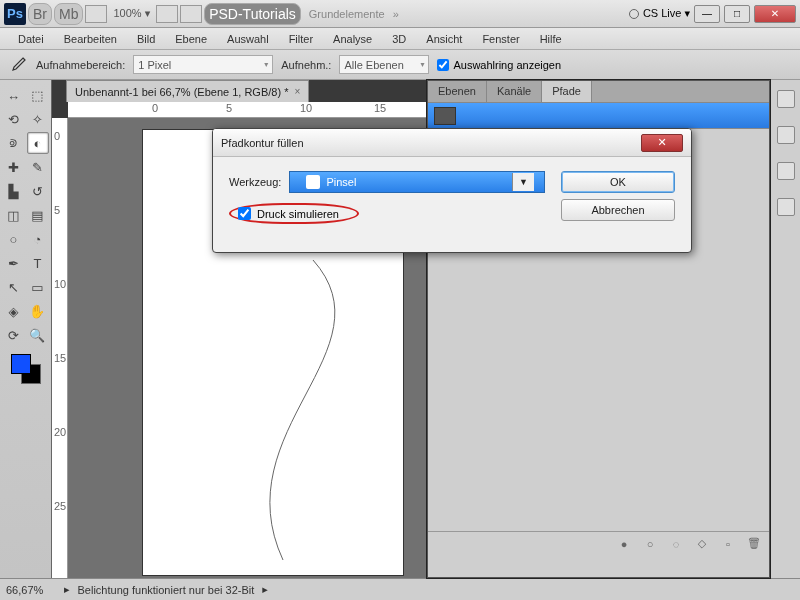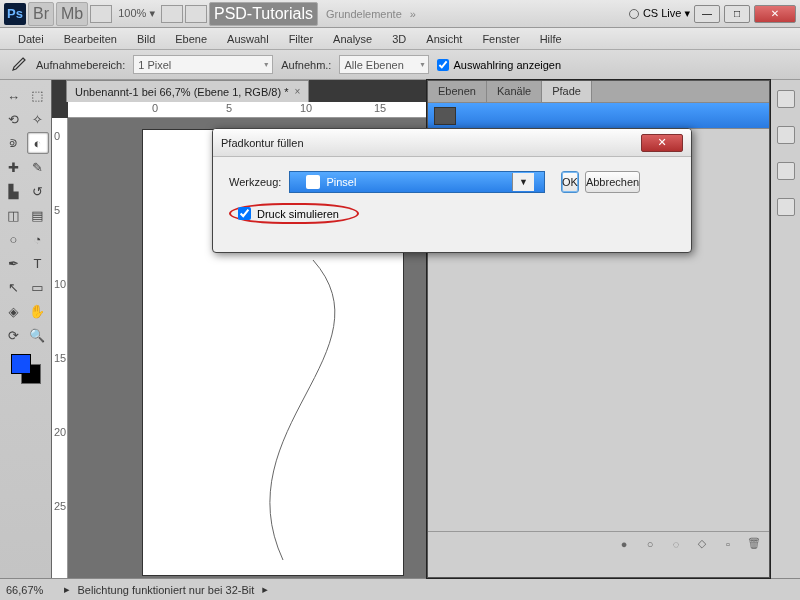--- a/index.html
+++ b/index.html
@@ -1,21 +1,21 @@
 <!DOCTYPE html>
 <html><head>
 <meta charset="utf-8">
 <style>
 * { box-sizing: border-box; margin: 0; padding: 0; font-family: Tahoma, sans-serif; font-size: 11px; }
 body { background: #393939; width: 800px; height: 600px; overflow: hidden; position: relative; }
 
 
 .titlebar { height: 28px; background: linear-gradient(#e8e8e8, #d4d4d4); border-bottom: 1px solid #999; display: flex; align-items: center; padding: 0 4px; gap: 2px; }
 .ps-logo { width: 22px; height: 22px; background: #0a1d3a; color: #6db5ff; font-weight: bold; font-size: 13px; display: flex; align-items: center; justify-content: center; border-radius: 2px; }
-.tb-chip { padding: 2px 4px; background: #c8c8c8; border: 1px solid #aaa; border-radius: 2px; color: #666; font-size: 16px; }
+.tb-chip { padding: 2px 4px; background: #c8c8c8; border: 1px solid #aaa; border-radius: 8px; color: #666; font-size: 14px; }
 .tb-chip.dark { background: #888; color: #fff; }
 .dropdown-mini { width: 22px; height: 18px; background: #ddd; border: 1px solid #999; }
 .zoom-display { color: #555; padding: 0 4px; }
 .tb-group { display: flex; gap: 2px; align-items: center; }
 .cslive { margin-left: auto; display: flex; gap: 4px; align-items: center; }
 .cslive-dot { width: 10px; height: 10px; border: 1px solid #666; border-radius: 50%; }
 .win-btn { width: 26px; height: 18px; border: 1px solid #888; border-radius: 2px; display: flex; align-items: center; justify-content: center; font-size: 10px; }
 .win-btn.min { background: #e0e0e0; }
 .win-btn.max { background: #e0e0e0; }
 .win-btn.close { background: linear-gradient(#e07070, #c04040); color: #fff; width: 42px; }
@@ -77,21 +77,21 @@
 .dlg-body { padding: 14px 16px 18px 16px; display: flex; gap: 16px; }
 .dlg-left { flex: 1; }
 .dlg-row { display: flex; align-items: center; gap: 8px; margin-bottom: 10px; }
 .dlg-label { color: #222; }
 .dlg-tool-select { flex: 1; height: 22px; background: linear-gradient(#56aaff, #2a80e8); border: 1px solid #2668b0; color: #fff; display: flex; align-items: center; padding: 0 16px; gap: 6px; }
 .dlg-tool-select .brush-ic { width: 14px; height: 14px; background: #fff; border-radius: 2px; }
 .dlg-tool-select::after { content: "▼"; margin-left: auto; font-size: 9px; color: #222; background: #f0f0f0; padding: 4px 6px; margin-right: -6px; border-left: 1px solid #888; }
 .dlg-check { display: flex; align-items: center; gap: 6px; margin-left: 3px; }
 .dlg-check input { width: 13px; height: 13px; }
 .highlight { border: 2px solid #d02020; border-radius: 50%/60%; padding: 2px 18px 2px 4px; }
-.dlg-btns { width: 114px; display: flex; flex-direction: row; gap: 6px; }
+.dlg-btns { width: 114px; display: flex; flex-direction: column; gap: 6px; }
 .dlg-btn { height: 22px; background: linear-gradient(#fdfdfd, #e4e4e4); border: 1px solid #999; border-radius: 3px; color: #222; display: flex; align-items: center; justify-content: center; }
 .dlg-btn:first-child { border-color: #4a90d0; box-shadow: 0 0 0 1px #7ab8f0 inset; }
 
 
 .statusbar { position: absolute; bottom: 0; left: 0; right: 0; height: 22px; background: #cfcfcf; border-top: 1px solid #888; display: flex; align-items: center; padding: 0 6px; gap: 8px; color: #333; }
 .statusbar .pct { width: 50px; }
 </style>
 </head>
 <body>
 

